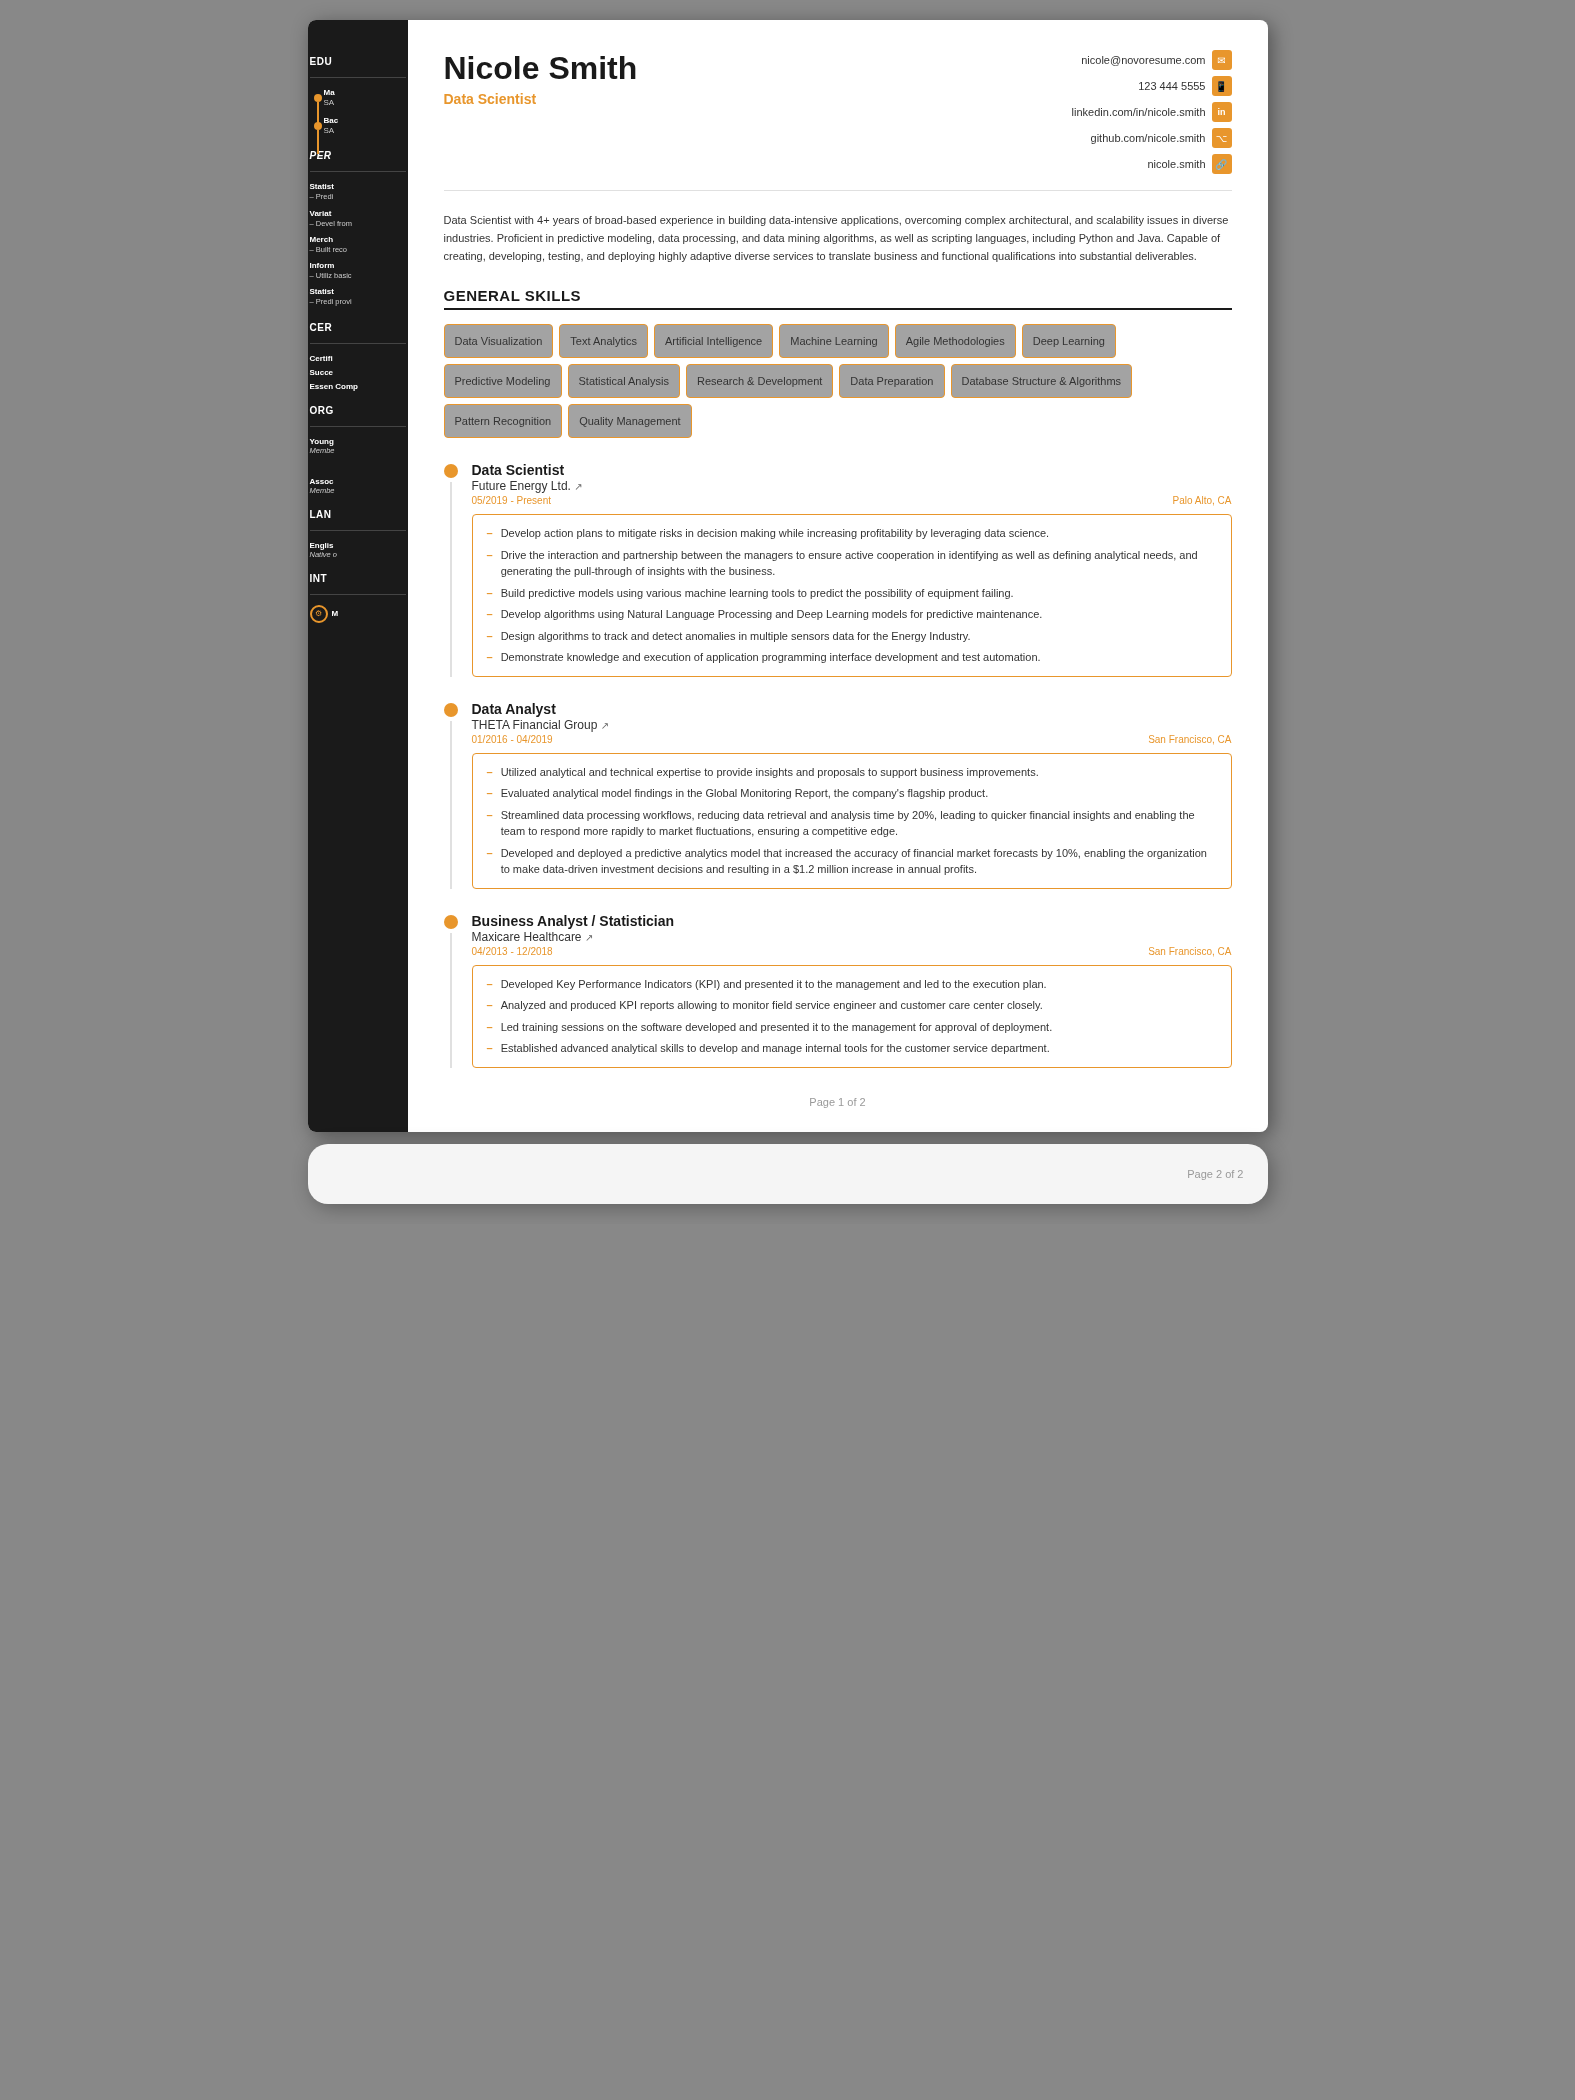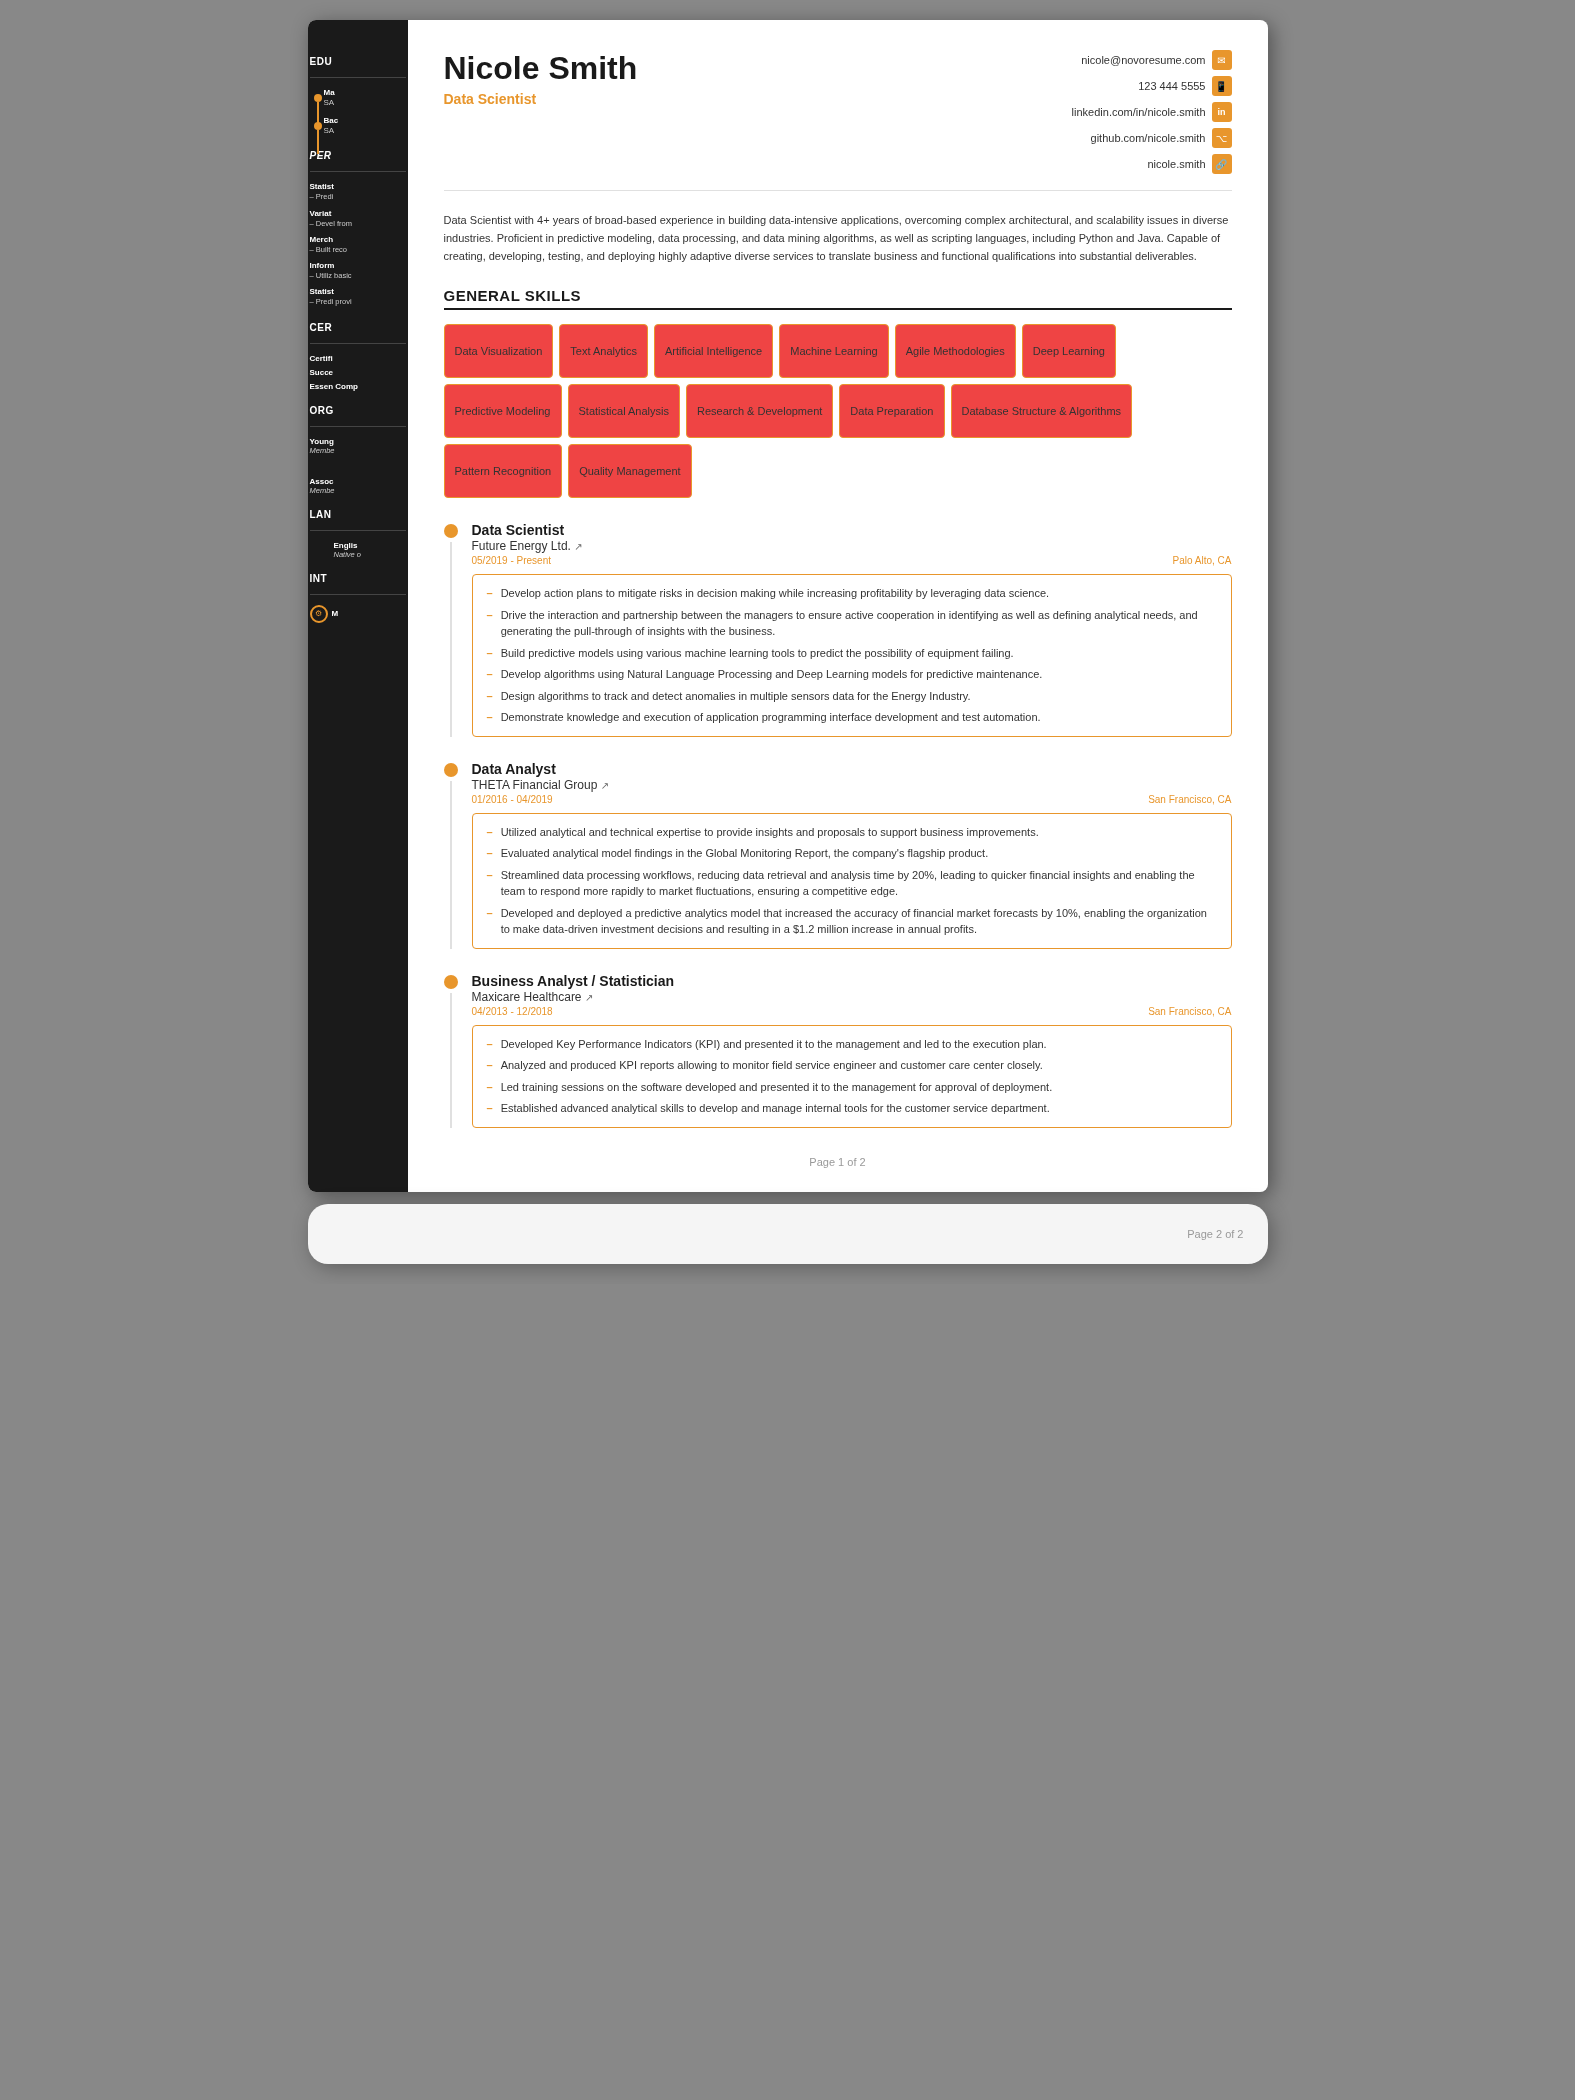--- a/index.html
+++ b/index.html
@@ -214,24 +214,24 @@
 
     
     .skills-container {
       display: flex;
       flex-wrap: wrap;
       gap: 6px;
       margin-bottom: 24px;
     }
 
     .skill-chip {
-      background: #ef4444;
+      background: #a3a3a3;
       border: 1px solid #e8962c;
       color: #333;
-      padding: 20px 10px;
+      padding: 10px 10px;
       border-radius: 4px;
       font-size: 11px;
     }
 
     
     .work-section { margin-bottom: 20px; }
 
     .work-entry {
       display: flex;
       gap: 14px;
@@ -402,21 +402,21 @@
         <div class="sidebar-small-text">Membe</div>
       </div>
       <div style="margin-bottom:5px;">
         <div class="sidebar-text-bold">Assoc</div>
         <div class="sidebar-small-text">Membe</div>
       </div>
 
       <div style="margin-top:14px;" class="sidebar-section-title">LAN</div>
       <div class="sidebar-divider"></div>
 
-      <div style="margin-bottom:5px;margin-left:24px;">
+      <div style="margin-bottom:5px;">
         <div class="sidebar-text-bold">Englis</div>
         <div class="sidebar-small-text">Native o</div>
       </div>
 
       <div style="margin-top:14px;" class="sidebar-section-title">INT</div>
       <div class="sidebar-divider"></div>
 
       <div class="sidebar-icon-row">
         <div class="sidebar-circle-icon">
           <span>⚙</span>

